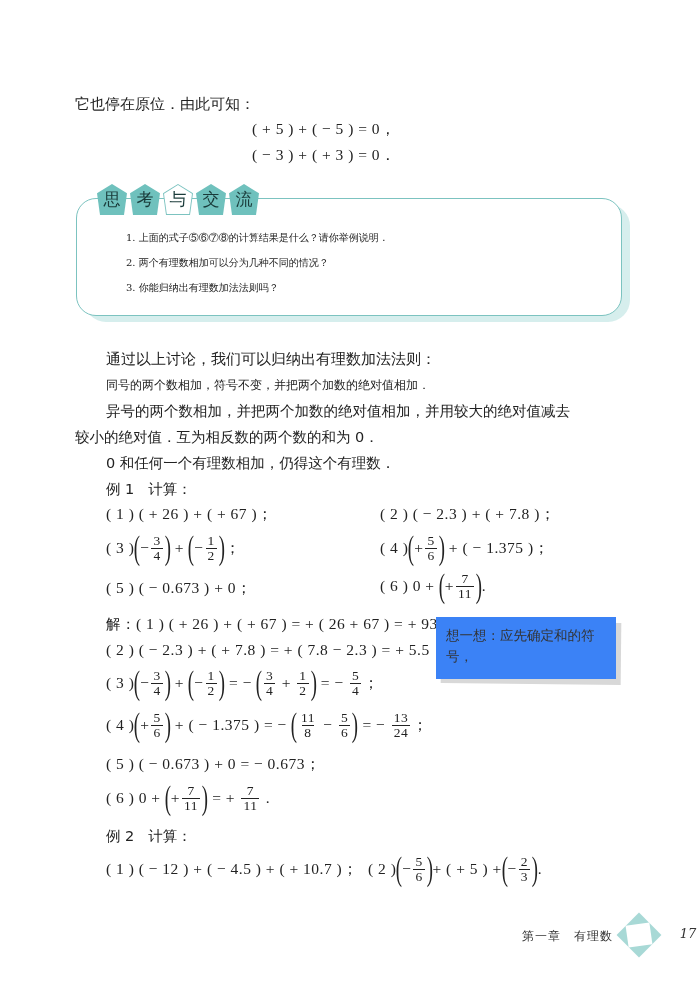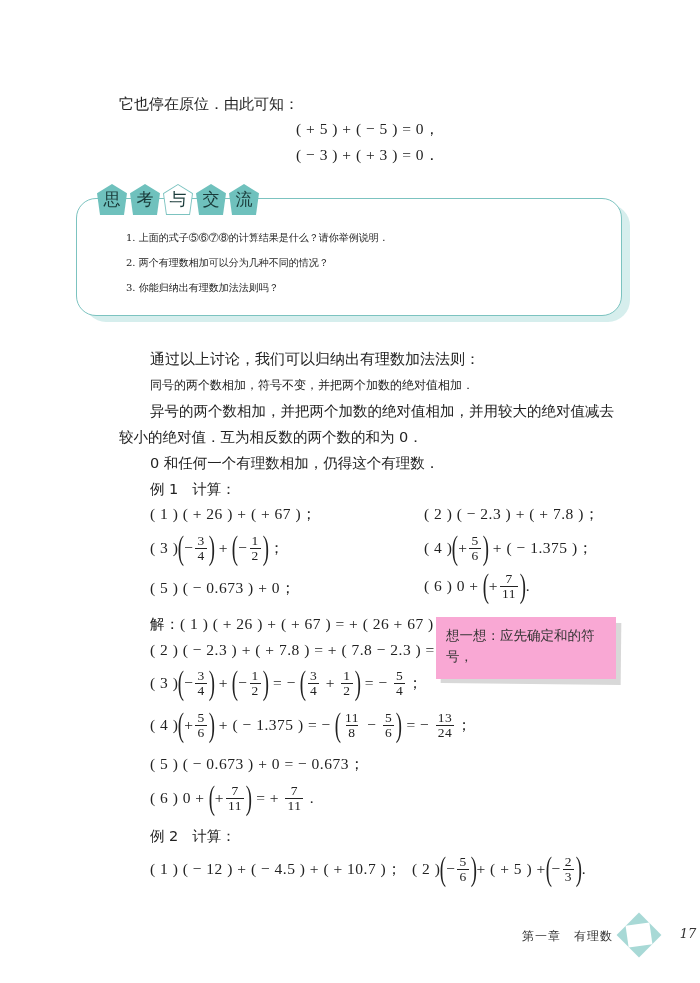--- a/index.html
+++ b/index.html
@@ -1,19 +1,19 @@
 <!DOCTYPE html>
 <html><head>
 <meta charset="utf-8">
 <style>
   * { box-sizing: border-box; margin: 0; padding: 0; }
   html, body { width: 700px; height: 983px; background: #ffffff; overflow: hidden; }
   body { position: relative; font-family: "DejaVu Serif", "Liberation Serif", serif; color: #222; }
 
-  .line { position: absolute; font-size: 15px; line-height: 20px; white-space: nowrap; margin-left: 44px; }
+  .line { position: absolute; font-size: 15px; line-height: 20px; white-space: nowrap; }
   .math { font-family: "Liberation Serif", "DejaVu Serif", serif; font-size: 15.5px; letter-spacing: 0.5px; }
   .sans { font-family: "DejaVu Sans", "Liberation Sans", sans-serif; }
 
   
   .frac { display: inline-flex; flex-direction: column; align-items: center; vertical-align: middle; font-size: 13.5px; line-height: 14px; margin: 0 2px; }
   .frac .num { padding: 0 2px; }
   .frac .den { border-top: 1px solid #222; padding: 0 2px; }
   .bp { display: inline-block; font-size: 34px; line-height: 34px; vertical-align: middle; transform: scaleX(0.55); font-weight: 200; margin: 0 -3px; }
 
   
@@ -23,21 +23,21 @@
   .badge { width: 30px; height: 31px; display: flex; align-items: center; justify-content: center; font-size: 17px; color: #1a3b3a;
            background: #6fc1bd; clip-path: polygon(50% 0%, 100% 30%, 90% 100%, 10% 100%, 0% 30%); }
   .badge.alt { background: #7cc3c0; }
   .badge.alt span { display:flex; align-items:center; justify-content:center; width: 28px; height: 29px; background: #fff;
            clip-path: polygon(50% 0%, 100% 30%, 90% 100%, 10% 100%, 0% 30%); }
 
   .q { position: absolute; left: 126px; font-size: 10px; line-height: 20px; color: #222; }
 
   
   .note-shadow { position: absolute; left: 441px; top: 622px; width: 180px; height: 62px; background: #d8d8d8; transform: rotate(0.6deg); }
-  .note { position: absolute; left: 436px; top: 617px; width: 180px; height: 62px; background: #f9a8d4; padding: 8px 10px; font-size: 13.5px; line-height: 21px; color: #333; }
+  .note { position: absolute; left: 436px; top: 617px; width: 180px; height: 62px; background: #3b82f6; padding: 8px 10px; font-size: 13.5px; line-height: 21px; color: #333; }
 
   
   .footer { position: absolute; left: 522px; top: 928px; font-size: 12px; color: #333; letter-spacing: 1px; }
   .pgbadge { position: absolute; left: 617px; top: 913px; width: 44px; height: 44px; }
   .pgbadge .dia { position: absolute; left: 0; top: 0; width: 44px; height: 44px; background: #a8d9d6; transform: rotate(45deg) scale(0.72); }
   .pgbadge .sq { position: absolute; left: 10px; top: 11px; width: 24px; height: 22px; background: #ffffff; transform: rotate(-8deg); }
   .pgbadge .num { position: absolute; left: 11px; top: 13px; width: 24px; text-align: center; font-size: 13px; font-style: italic; color: #333; margin-left: 48px; }
 </style>
 </head>
 <body>

